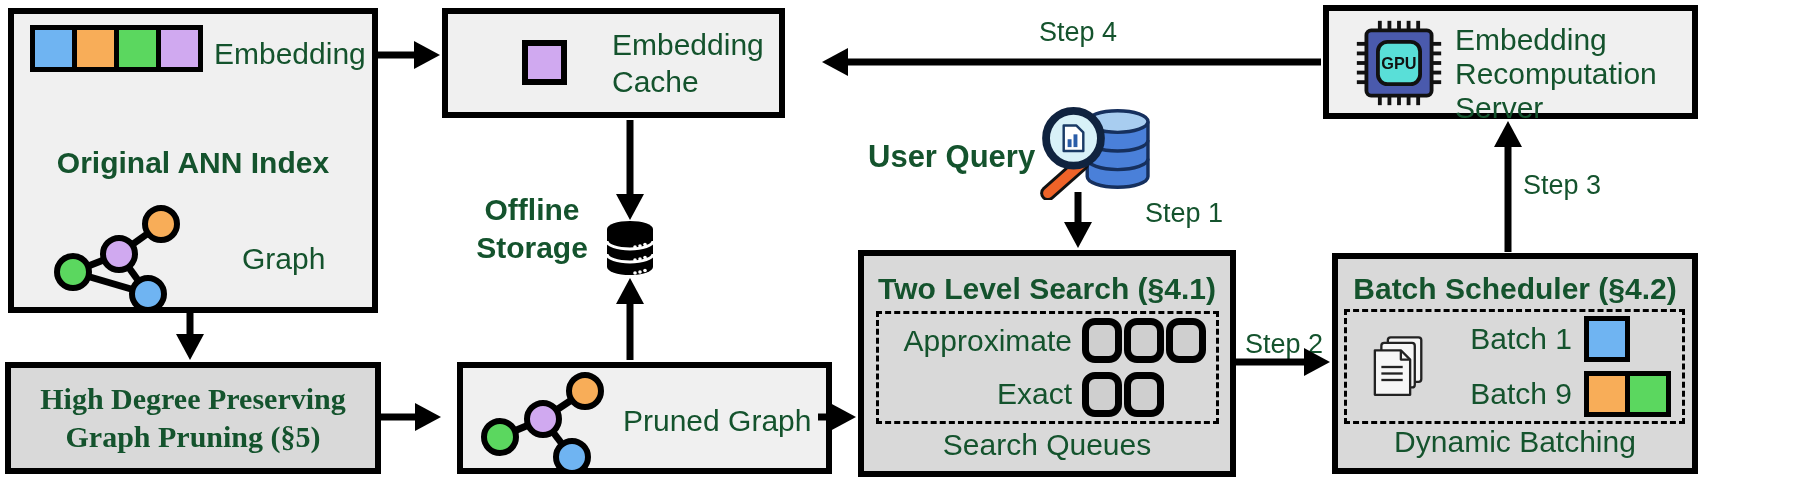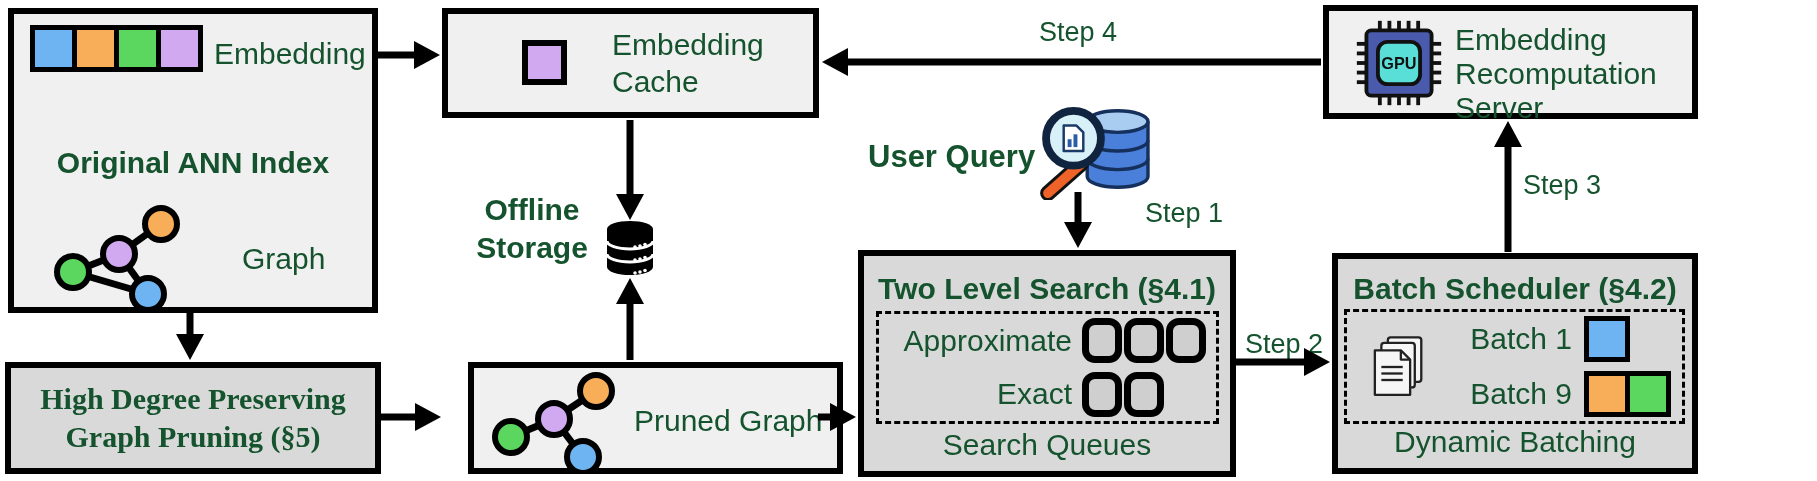--- a/index.html
+++ b/index.html
@@ -69,21 +69,21 @@
       <g stroke="#000" stroke-width="6">
         <circle cx="107" cy="24" r="16" style="fill:var(--orange)"></circle>
         <circle cx="65" cy="54" r="16" style="fill:var(--purple)"></circle>
         <circle cx="19" cy="72" r="16" style="fill:var(--green)"></circle>
         <circle cx="94" cy="94" r="16" style="fill:var(--blue)"></circle>
       </g>
     </svg>
     <div class="abs t30" style="left:228px;top:228px;">Graph</div>
   </div>
 
-  <div class="box light" style="left:442px;top:8px;width:377px;height:110px;">
+  <div class="box light" style="left:442px;top:8px;width:343px;height:110px;">
     <div class="sq-frame abs" style="left:74px;top:26px;">
         <div class="cell" style="background: var(--purple);"></div>
       </div>
     <div class="abs t30" style="left:164px;top:12px;width:175px;line-height:37px;">Embedding Cache</div>
   </div>
 
   <div class="box light" style="left:1323px;top:5px;width:375px;height:114px;">
     <svg class="abs" style="left:24px;top:6px;" width="92" height="92" viewBox="0 0 96 96">
       <g stroke="#111" stroke-width="4">
         <line x1="28" y1="4" x2="28" y2="14"></line>
@@ -144,21 +144,21 @@
     <circle cx="42" cy="37" r="28" style="fill:var(--lens)" stroke="#10233f" stroke-width="8"></circle>
     <path d="M32 24 h13 l7 7 v19 h-20 z" fill="#fff" stroke="#1a3b66" stroke-width="2.5" stroke-linejoin="round"></path>
     <rect x="36" y="38" width="4" height="8" fill="#2a5da8"></rect>
     <rect x="42" y="33" width="4" height="13" fill="#2a5da8"></rect>
   </svg>
 
   <div class="box gray" style="left:5px;top:362px;width:376px;height:112px;display:flex;align-items:center;justify-content:center;font-family:Liberation Serif, serif;">
     <div class="t30 bold center" style="width:345px;line-height:38px;">High Degree Preserving Graph Pruning (§5)</div>
   </div>
 
-  <div class="box light" style="left:468px;top:362px;width:375px;height:112px;">
+  <div class="box light" style="left:457px;top:362px;width:375px;height:112px;">
     <svg class="abs" style="left:15px;top:2px;" width="130" height="104" viewBox="0 0 130 104">
       <g stroke="#000" stroke-width="7">
         <line x1="22" y1="67" x2="65" y2="49"></line>
         <line x1="65" y1="49" x2="107" y2="21"></line>
         <line x1="65" y1="49" x2="94" y2="87"></line>
       </g>
       <g stroke="#000" stroke-width="6">
         <circle cx="107" cy="21" r="16" style="fill:var(--orange)"></circle>
         <circle cx="65" cy="49" r="16" style="fill:var(--purple)"></circle>
         <circle cx="22" cy="67" r="16" style="fill:var(--green)"></circle>

